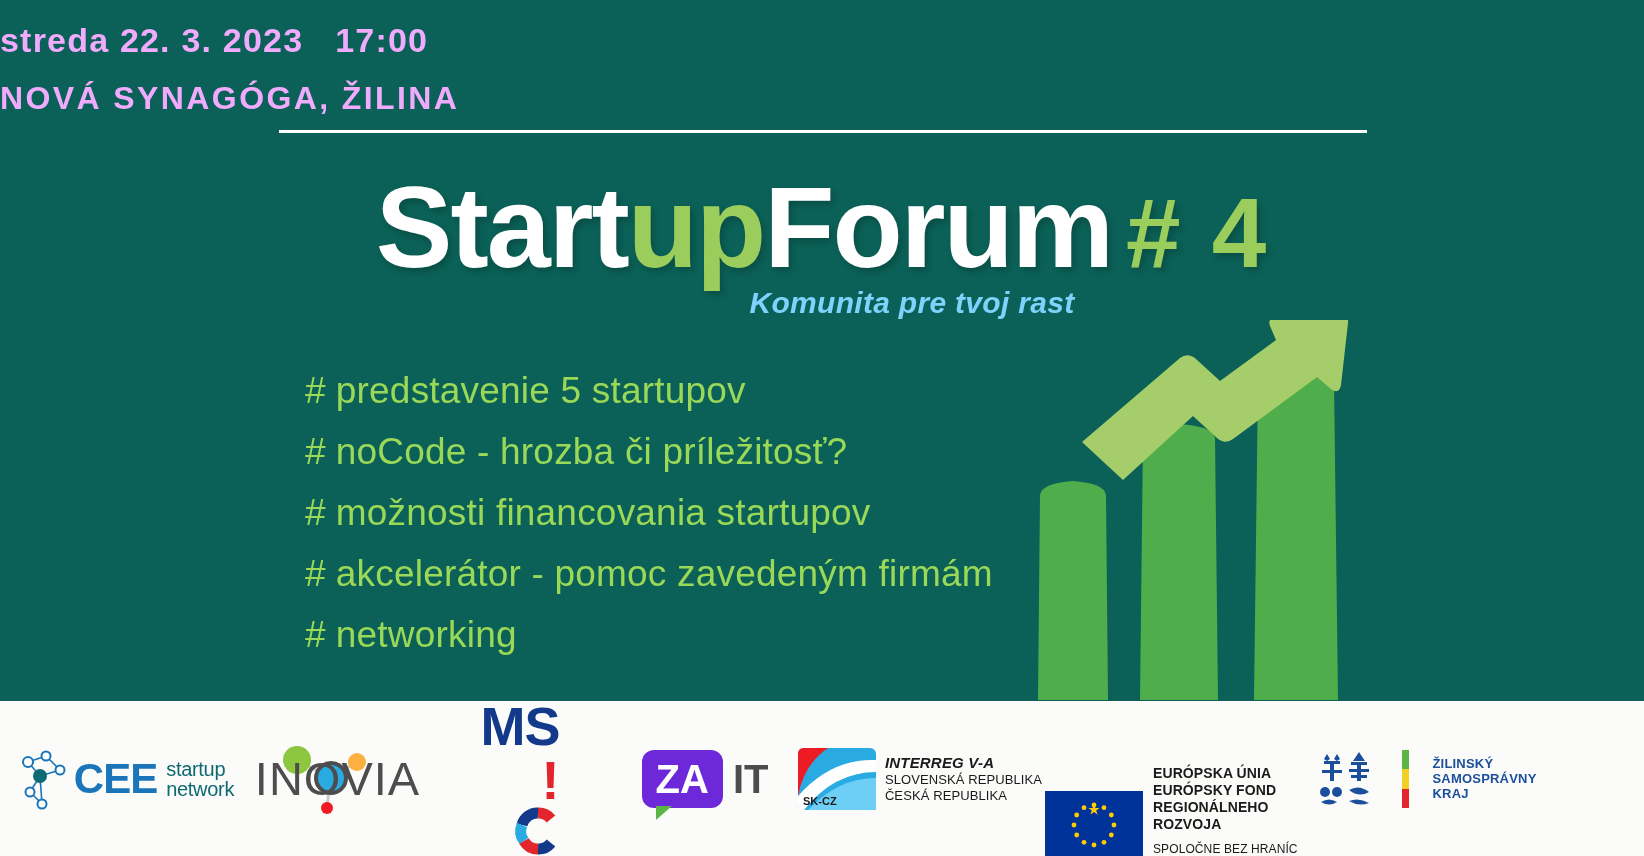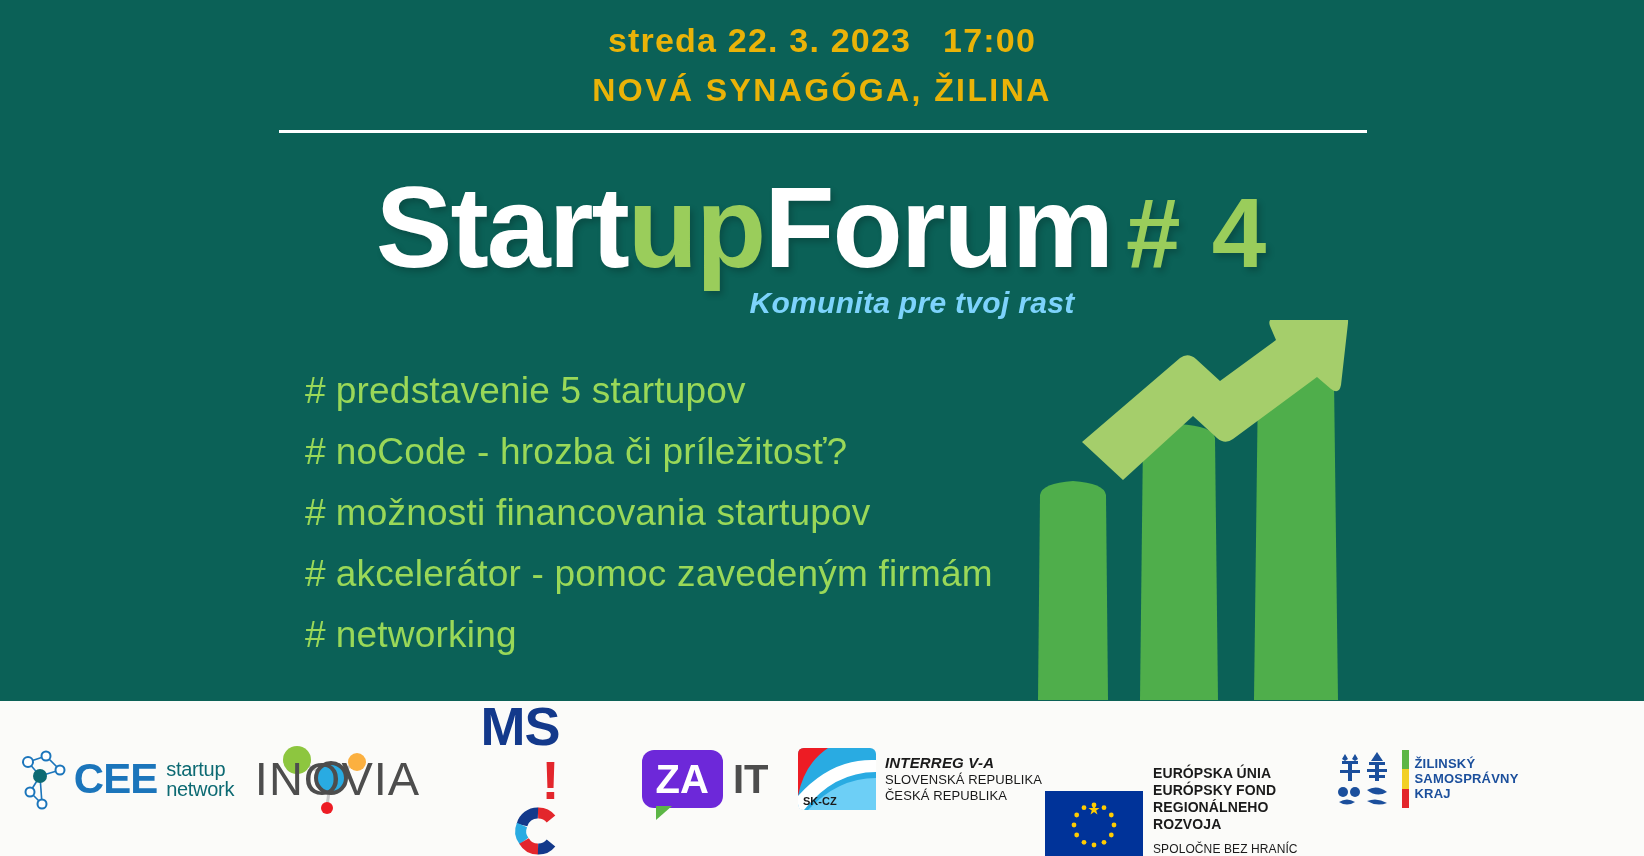--- a/index.html
+++ b/index.html
@@ -13,29 +13,29 @@
   #poster {
     position:relative;
     width:1644px; height:856px;
     background:#0b6157;
     overflow:hidden;
   }
 
   
   .header {
     position:absolute; top:18px; left:0; width:100%;
-    text-align:center; color:#eab308;
+    color:#f0abfc;
   }
   .header .line1 {
     font-size:34px; font-weight:bold; letter-spacing:1.2px;
     line-height:44px; white-space:pre;
   }
   .header .line2 {
     font-size:32px; font-weight:bold; letter-spacing:2.4px;
-    line-height:44px; margin-top:6px;
+    line-height:44px; margin-top:14px;
   }
   .rule {
     position:absolute; top:130px; left:279px; width:1088px;
     height:3px; background:#ffffff;
   }
 
   
   .title-wrap {
     position:absolute; top:168px; left:0; width:100%;
     text-align:center;
@@ -164,21 +164,21 @@
   .eu-t {
     font-size:14px; font-weight:bold; color:#1a1a1a;
     letter-spacing:0.1px; line-height:17px;
   }
   .eu-sub {
     font-size:12px; color:#1a1a1a; letter-spacing:0.1px;
     margin-top:9px; line-height:14px;
   }
 
   
-  .zsk { width:200px; gap:5px; }
+  .zsk { width:200px; gap:23px; }
   .zsk-arms { width:66px; height:62px; flex:none; }
   .zsk-bar {
     width:7px; height:58px; flex:none;
     background:linear-gradient(to bottom,#5cb646 0 33.3%,#f2d024 33.3% 66.6%,#e3262c 66.6% 100%);
   }
   .zsk-txt { line-height:14px; }
   .zsk-t {
     font-size:13px; font-weight:bold; color:#1b4f9c;
     letter-spacing:0.2px; line-height:15px;
   }

